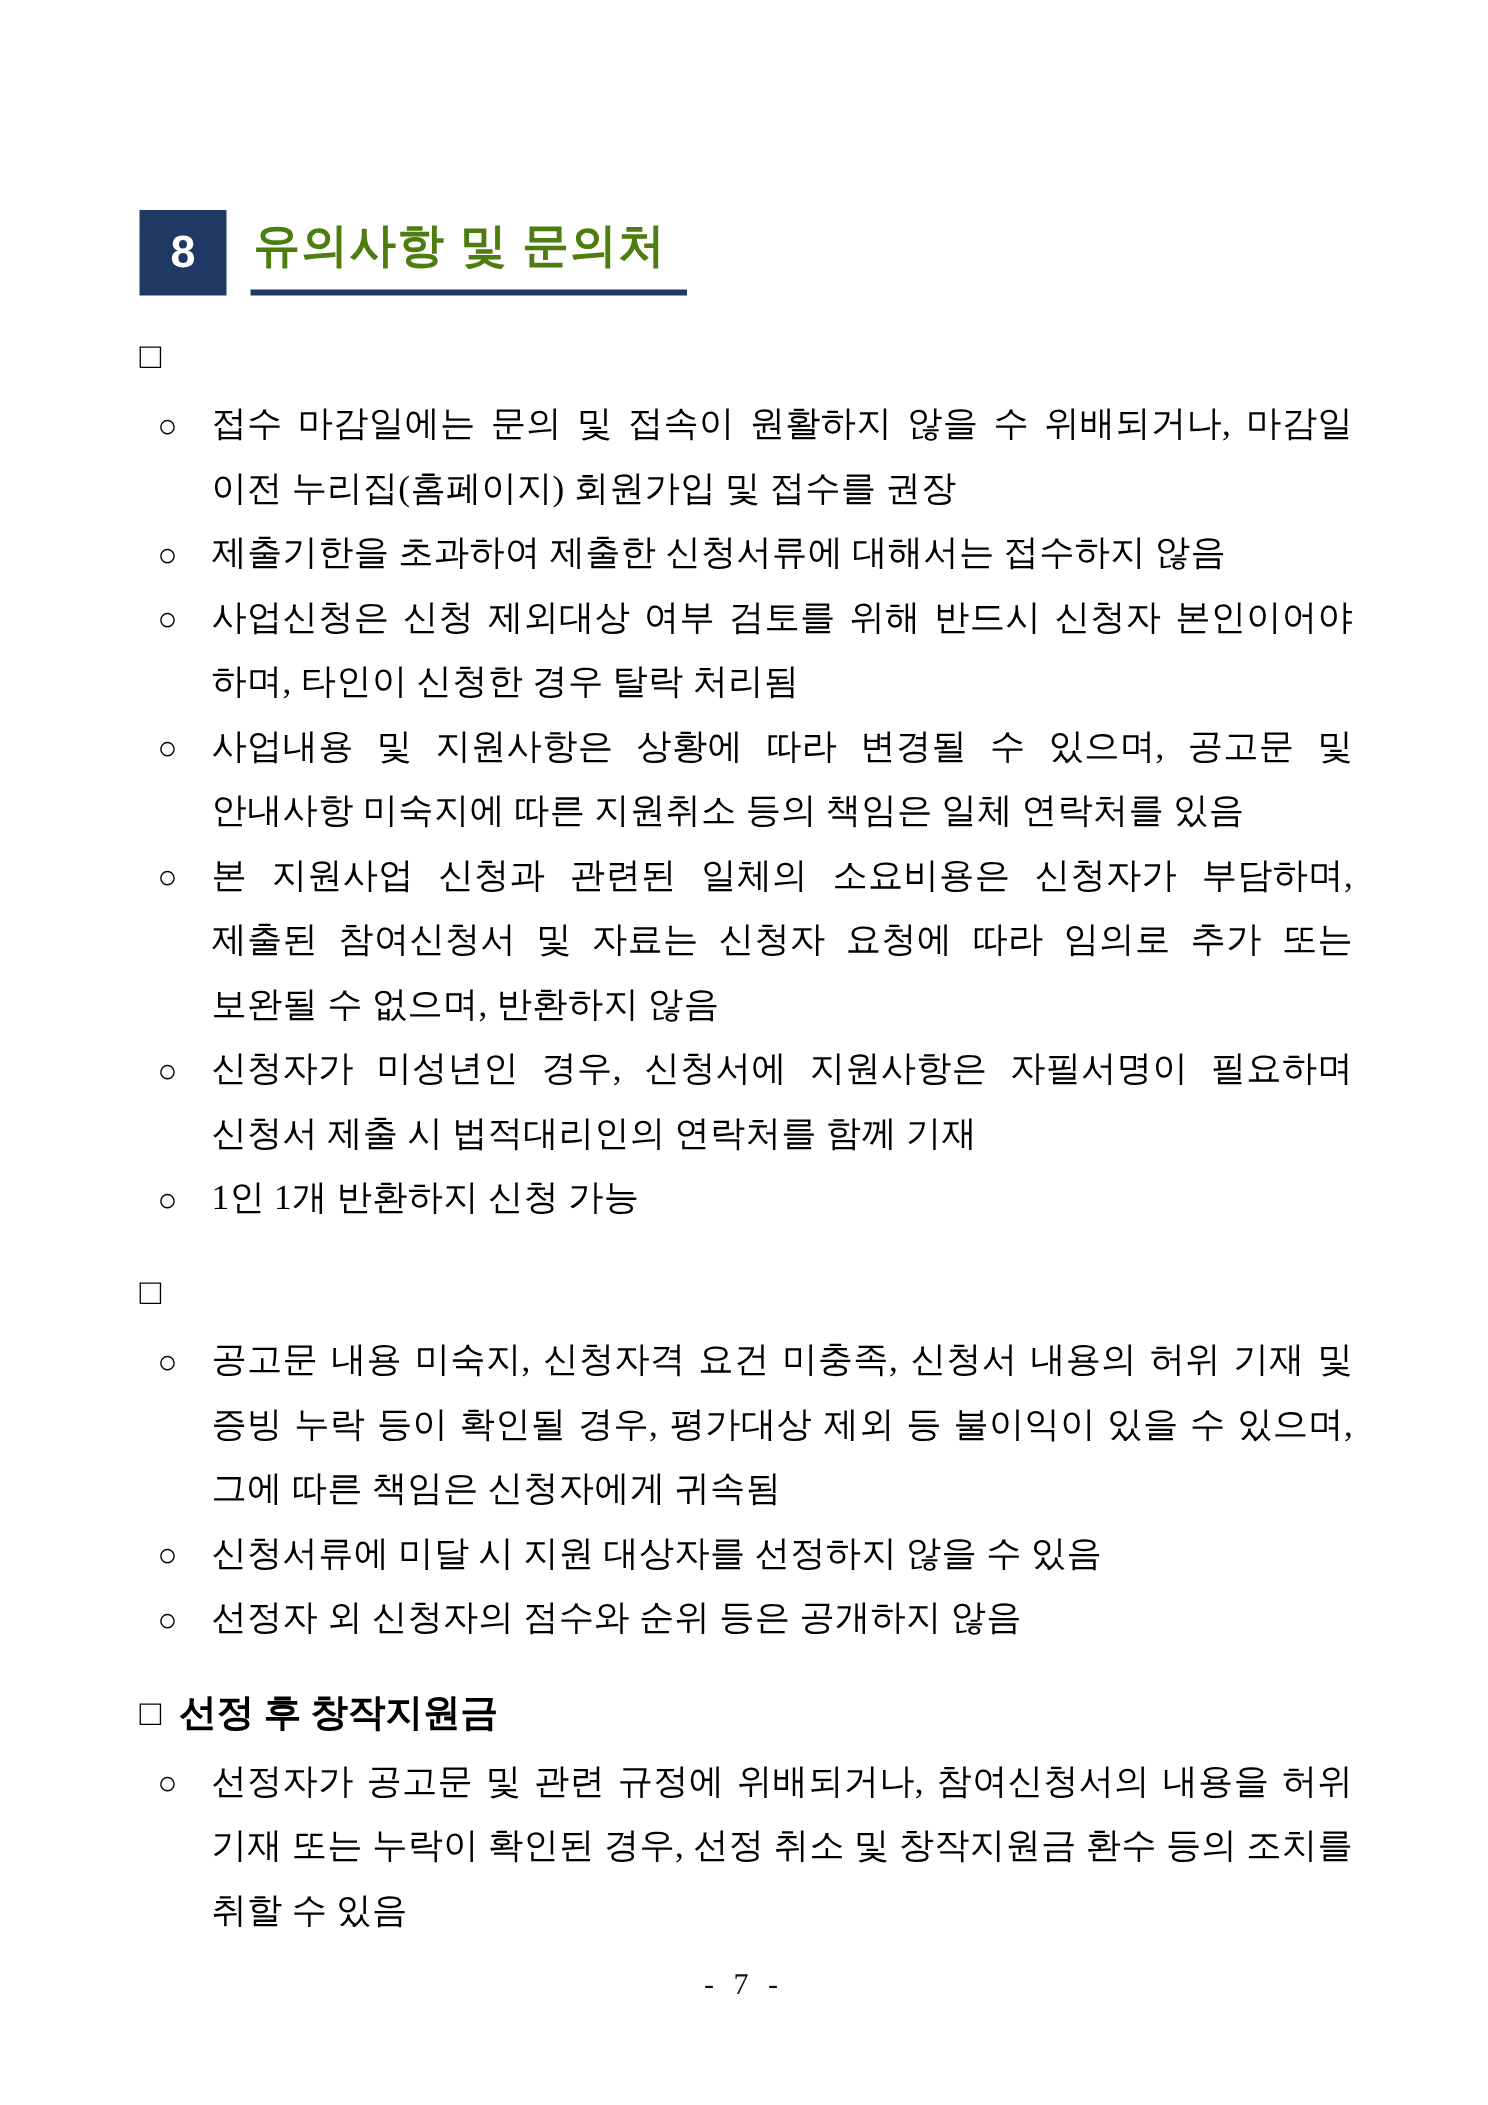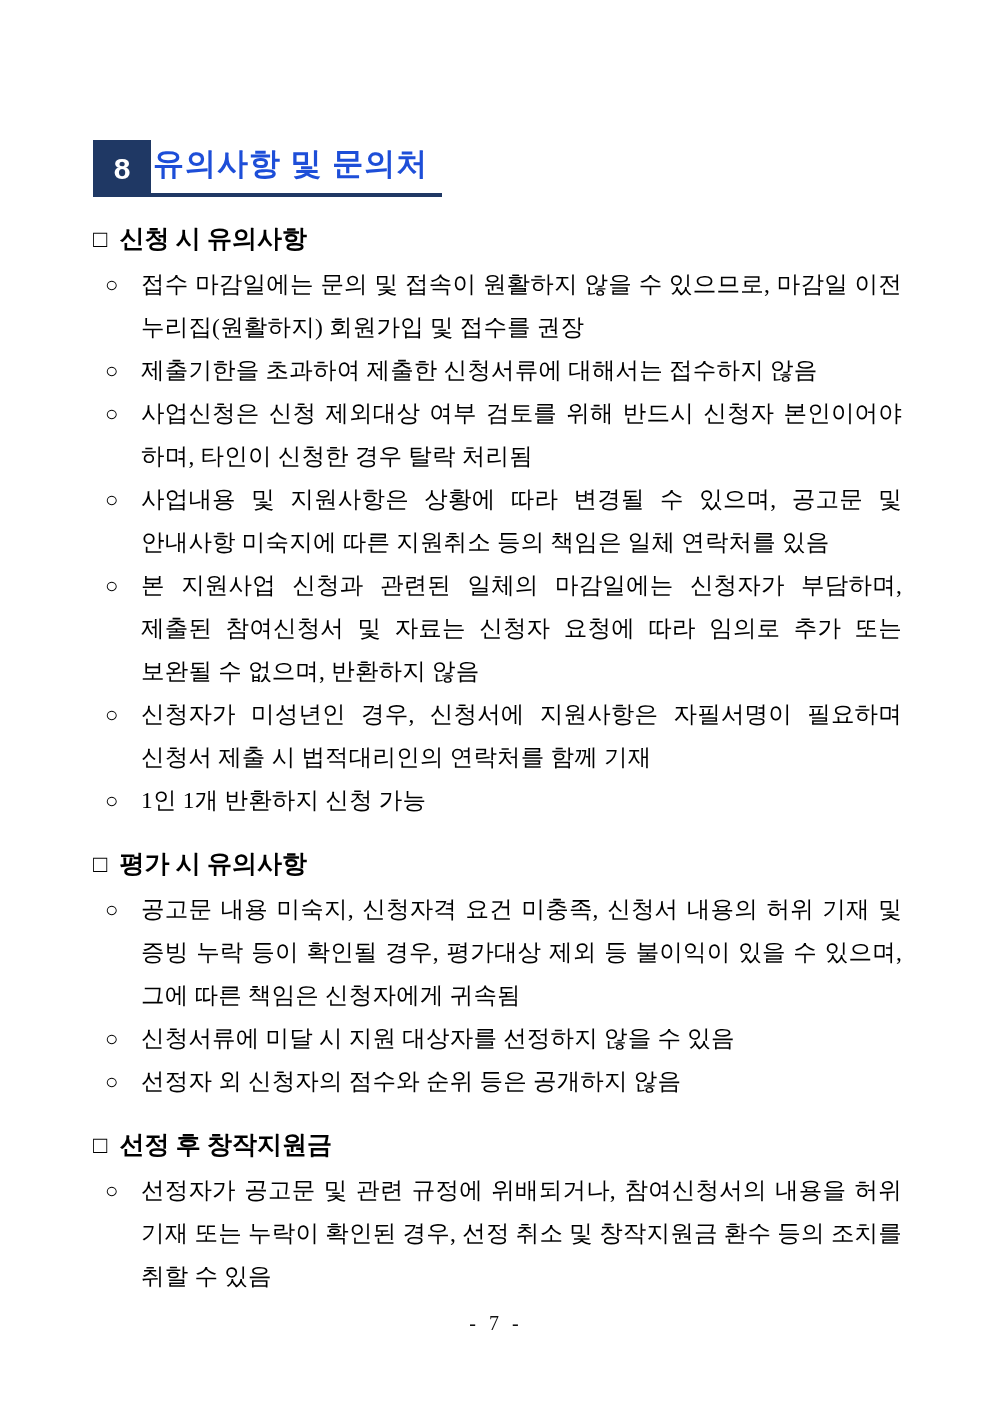--- a/index.html
+++ b/index.html
@@ -33,21 +33,22 @@
     color: #ffffff;
     font-family: "Liberation Sans", sans-serif;
     font-weight: bold;
     font-size: 30px;
     display: flex;
     align-items: center;
     justify-content: center;
     flex: 0 0 auto;
   }
   .header-title {
-    color: #1d4ed8;
+    margin-left: 16px;
+    color: #4d7c0f;
     font-family: "Liberation Sans", sans-serif;
     font-weight: bold;
     font-size: 31px;
     letter-spacing: 1px;
     line-height: 1.4;
     border-bottom: 4px solid #1f3864;
     padding: 2px 14px 8px 2px;
     display: inline-block;
     white-space: nowrap;
   }
@@ -108,64 +109,62 @@
 
   <div class="doc-header">
     <div class="num-box">8</div>
     <div class="header-title">유의사항 및 문의처</div>
   </div>
 
   <div id="sections">
     <div class="section">
       <div class="section-heading">
         <span class="sq-marker">□</span>
-        <span class="heading-text">신청 시 유의사항</span>
       </div>
       <div class="items">
     <div class="item">
       <span class="o-marker">○</span>
-      <span class="item-text">접수 마감일에는 문의 및 접속이 원활하지 않을 수 있으므로, 마감일 이전 누리집(원활하지) 회원가입 및 접수를 권장</span>
+      <span class="item-text">접수 마감일에는 문의 및 접속이 원활하지 않을 수 위배되거나, 마감일 이전 누리집(홈페이지) 회원가입 및 접수를 권장</span>
     </div>
 
     <div class="item">
       <span class="o-marker">○</span>
       <span class="item-text">제출기한을 초과하여 제출한 신청서류에 대해서는 접수하지 않음</span>
     </div>
 
     <div class="item">
       <span class="o-marker">○</span>
       <span class="item-text">사업신청은 신청 제외대상 여부 검토를 위해 반드시 신청자 본인이어야 하며, 타인이 신청한 경우 탈락 처리됨</span>
     </div>
 
     <div class="item">
       <span class="o-marker">○</span>
       <span class="item-text">사업내용 및 지원사항은 상황에 따라 변경될 수 있으며, 공고문 및 안내사항 미숙지에 따른 지원취소 등의 책임은 일체 연락처를 있음</span>
     </div>
 
     <div class="item">
       <span class="o-marker">○</span>
-      <span class="item-text">본 지원사업 신청과 관련된 일체의 마감일에는 신청자가 부담하며, 제출된 참여신청서 및 자료는 신청자 요청에 따라 임의로 추가 또는 보완될 수 없으며, 반환하지 않음</span>
+      <span class="item-text">본 지원사업 신청과 관련된 일체의 소요비용은 신청자가 부담하며, 제출된 참여신청서 및 자료는 신청자 요청에 따라 임의로 추가 또는 보완될 수 없으며, 반환하지 않음</span>
     </div>
 
     <div class="item">
       <span class="o-marker">○</span>
       <span class="item-text">신청자가 미성년인 경우, 신청서에 지원사항은 자필서명이 필요하며 신청서 제출 시 법적대리인의 연락처를 함께 기재</span>
     </div>
 
     <div class="item">
       <span class="o-marker">○</span>
       <span class="item-text">1인 1개 반환하지 신청 가능</span>
     </div>
   </div>
     </div>
 
     <div class="section">
       <div class="section-heading">
         <span class="sq-marker">□</span>
-        <span class="heading-text">평가 시 유의사항</span>
       </div>
       <div class="items">
     <div class="item">
       <span class="o-marker">○</span>
       <span class="item-text">공고문 내용 미숙지, 신청자격 요건 미충족, 신청서 내용의 허위 기재 및 증빙 누락 등이 확인될 경우, 평가대상 제외 등 불이익이 있을 수 있으며, 그에 따른 책임은 신청자에게 귀속됨</span>
     </div>
 
     <div class="item">
       <span class="o-marker">○</span>
       <span class="item-text">신청서류에 미달 시 지원 대상자를 선정하지 않을 수 있음</span>

